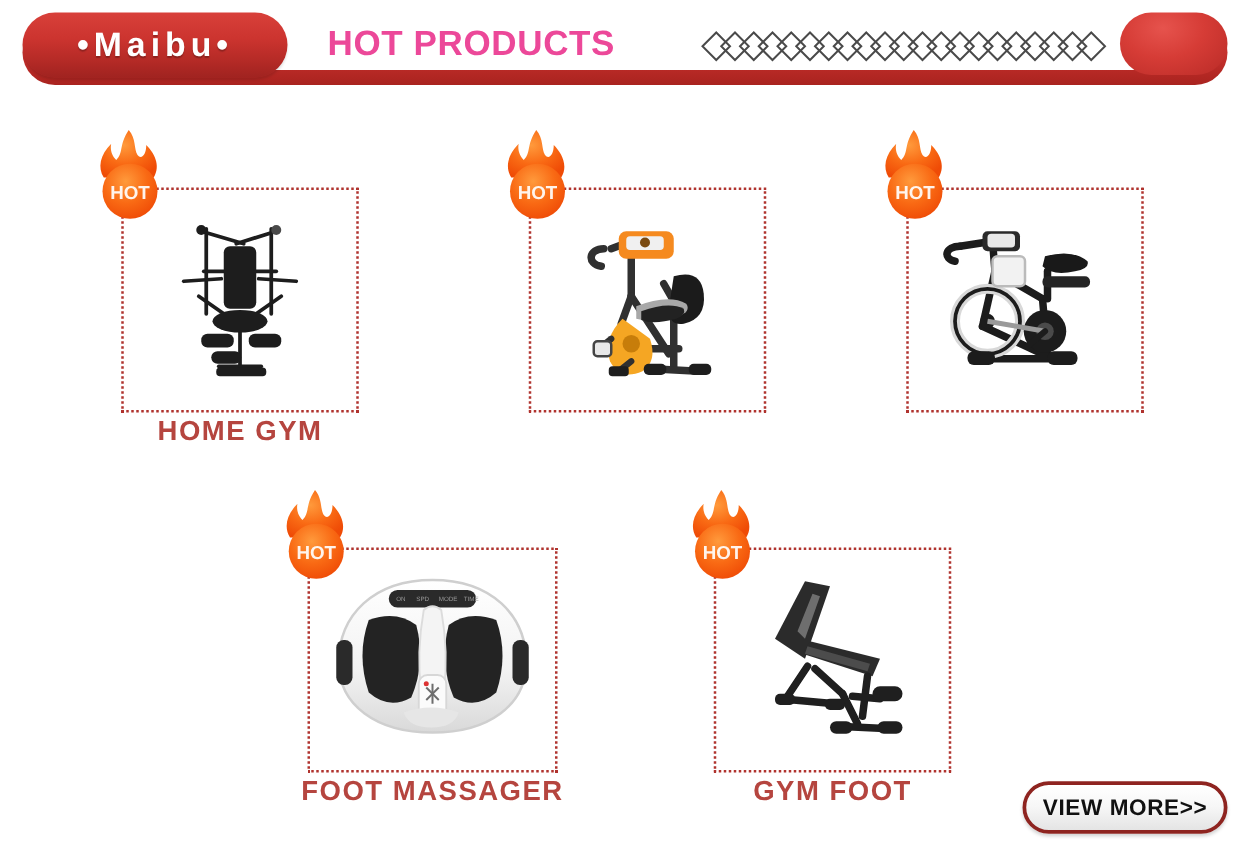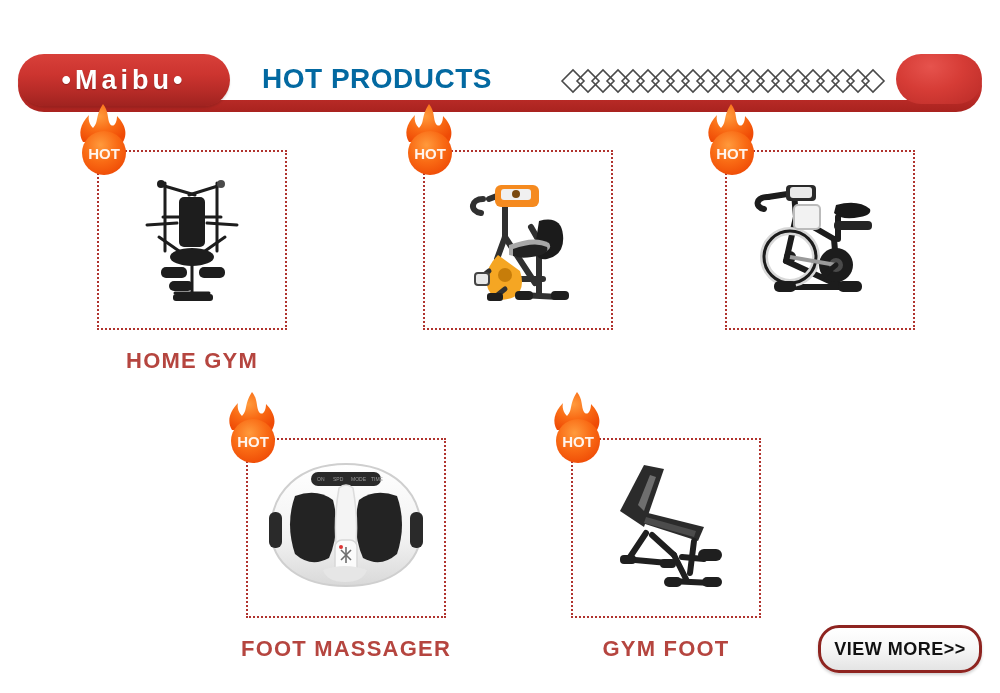--- a/index.html
+++ b/index.html
@@ -7,21 +7,21 @@
   body{
     width:1000px;height:693px;
     background:#ffffff;
     font-family:"Liberation Sans", sans-serif;
     overflow:hidden;
     position:relative;
   }
 
   
   .header{
-    position:absolute;left:0;top:0;width:1000px;height:88px;margin-top:44px;
+    position:absolute;left:0;top:0;width:1000px;height:88px;
   }
   
   .header-bar{
     position:absolute;left:18px;top:16px;width:964px;height:52px;
     background:linear-gradient(180deg,#d93b36 0%,#c5302c 55%,#a9231f 100%);
     border-radius:26px 26px 26px 26px;
   }
   
   .header-plate{
     position:absolute;left:160px;top:16px;width:778px;height:40px;
@@ -42,21 +42,21 @@
     display:flex;align-items:center;justify-content:center;
     box-shadow:0 2px 2px rgba(0,0,0,.12);
   }
   .logo-text{
     color:#ffffff;font-size:27px;font-weight:bold;letter-spacing:4px;
     white-space:nowrap;line-height:1;
     text-shadow:0 1px 1px rgba(0,0,0,.25);
   }
   .header-title{
     position:absolute;left:262px;top:19px;
-    font-size:28px;font-weight:bold;letter-spacing:.5px;color:#0369a1;
+    font-size:28px;font-weight:bold;letter-spacing:.5px;color:#ec4899;
     white-space:nowrap;
   }
   .header-deco{
     position:absolute;left:560px;top:24px;width:330px;height:26px;
     overflow:hidden;display:flex;align-items:center;
   }
   .header-deco svg{display:block;}
 
   
   .grid{
@@ -73,37 +73,37 @@
     box-sizing:border-box;
   }
   .card-box.wide{width:200px;height:180px;}
   .card-img{
     position:absolute;left:0;top:0;width:100%;height:100%;
     display:flex;align-items:center;justify-content:center;
   }
   .card-img svg{display:block;}
   .card-label{
     text-align:center;
-    margin-top:18px;
+    margin-top:2px;
     font-size:22px;font-weight:bold;letter-spacing:1.2px;
     color:#b5453f;
     white-space:nowrap;
   }
 
   
   .hot-badge{
     position:absolute;left:-26px;top:-50px;width:64px;height:84px;
     pointer-events:auto;
   }
   .hot-badge svg{display:block;}
 
   
   .view-more{
     position:absolute;left:818px;top:625px;
-    width:164px;height:48px;
+    width:164px;height:42px;
     background:linear-gradient(180deg,#ffffff 0%,#f7f7f7 48%,#e4e4e4 100%);
     border:3px solid #8e2420;
     border-radius:21px;
     display:flex;align-items:center;justify-content:center;
     box-shadow:0 2px 3px rgba(0,0,0,.18);
     box-sizing:border-box;
   }
   .view-more-text{
     font-size:18px;font-weight:bold;color:#111111;letter-spacing:.5px;
     white-space:nowrap;

